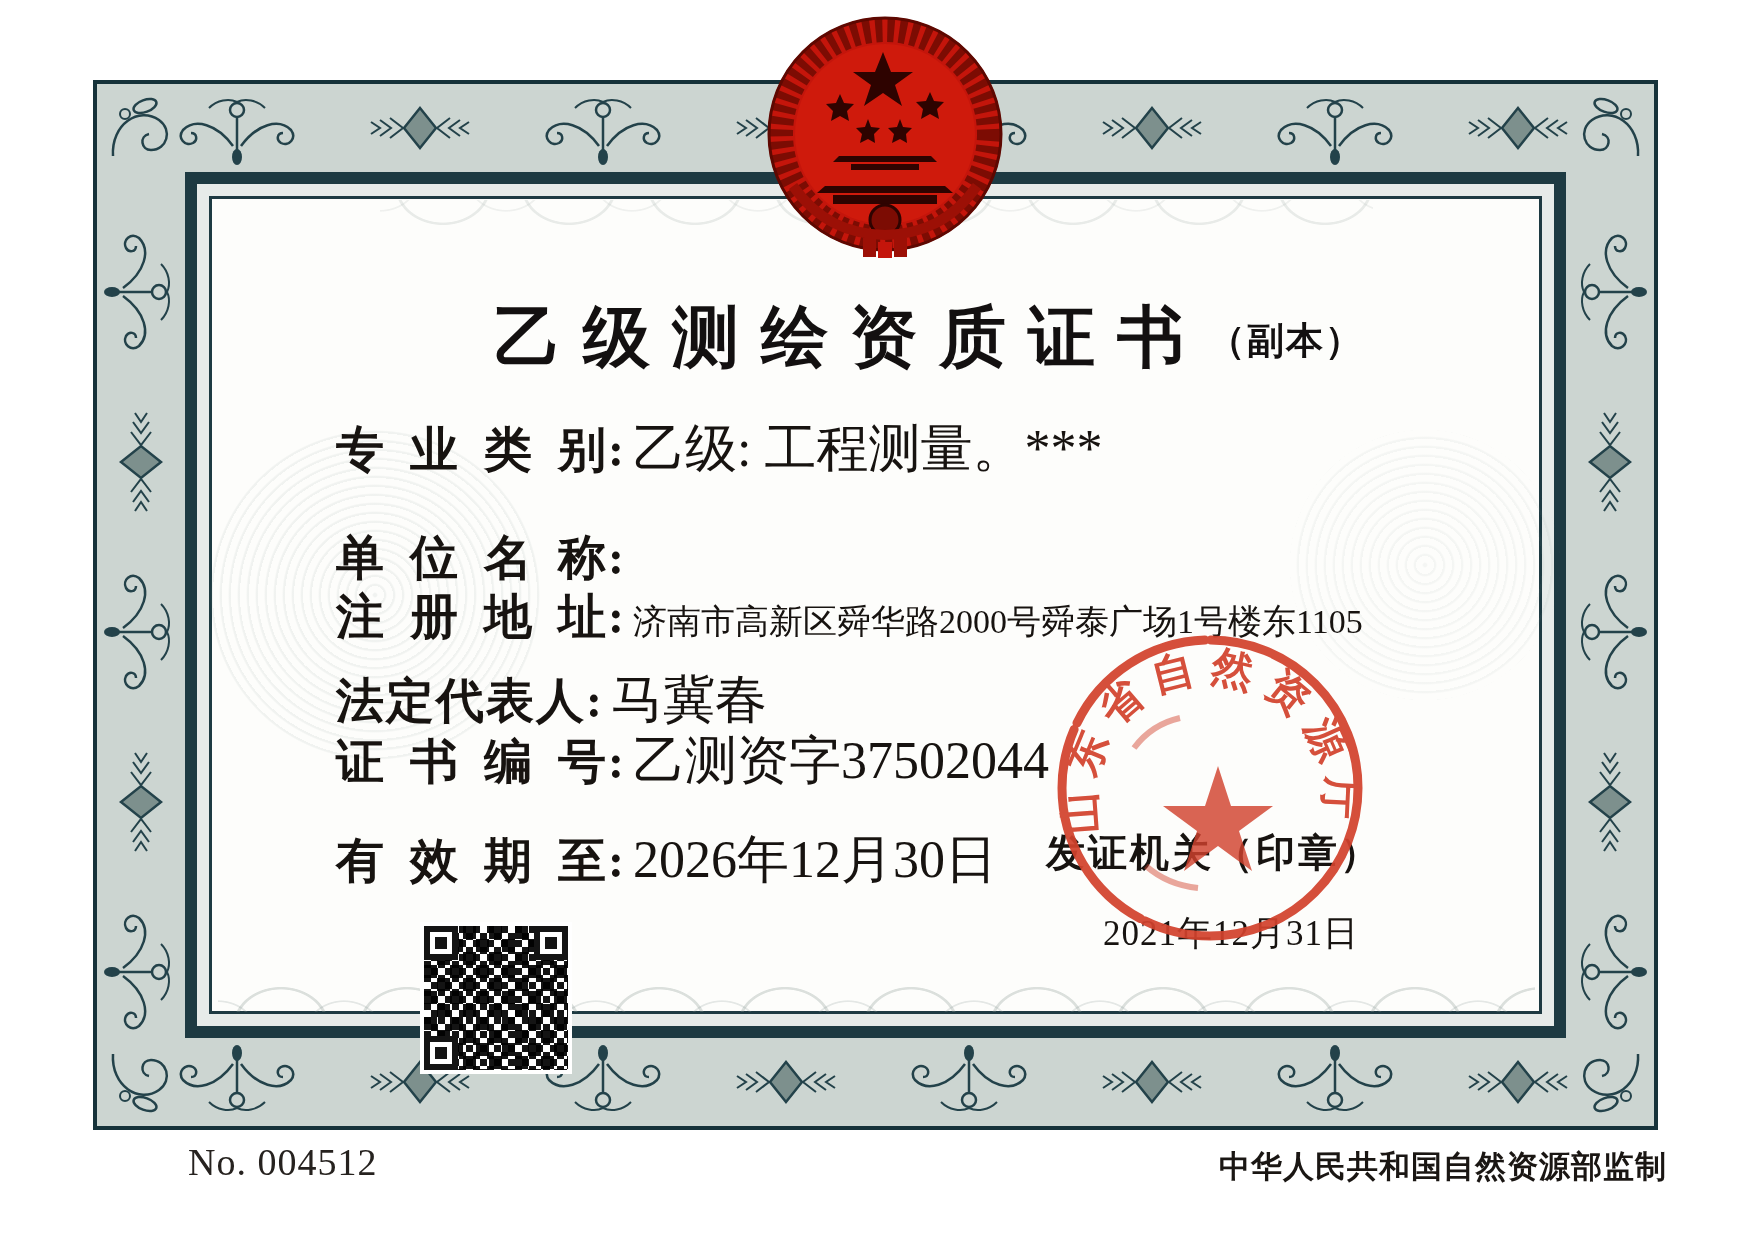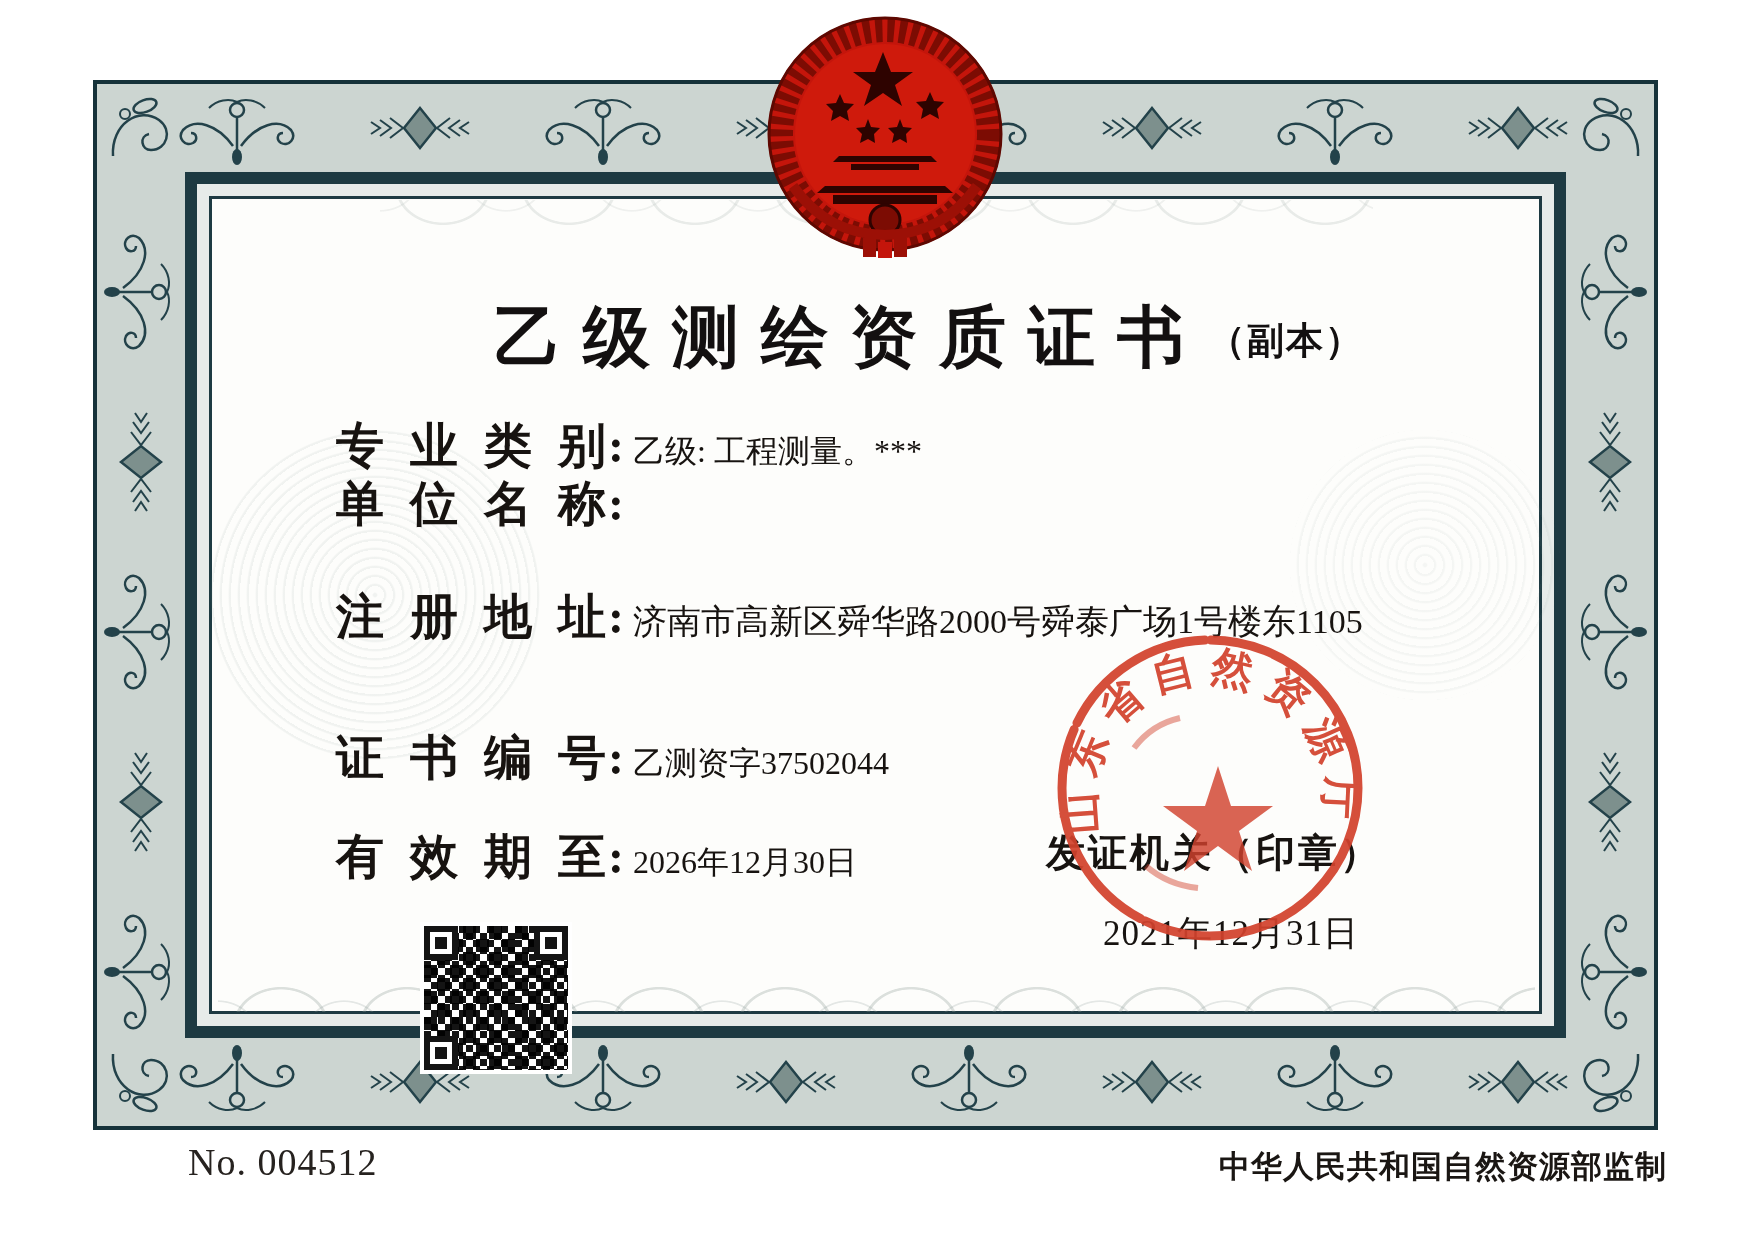--- a/index.html
+++ b/index.html
@@ -78,23 +78,23 @@
   }
   .title-suffix{
     font-size:37px;font-weight:700;letter-spacing:2px;color:#131010;
     position:relative;top:-7px;margin-left:2px;
   }
   .field{
     position:absolute;left:336px;white-space:nowrap;z-index:4;
     display:flex;align-items:baseline;
   }
   .field .lbl{font-size:48px;font-weight:700;letter-spacing:2px;word-spacing:10px;}
-  .field .val{font-size:32px;font-weight:500;margin-left:7px;}
+  .field .val{font-size:52px;font-weight:500;margin-left:7px;}
   .field.tight .val{font-size:34px;}
-  .f0{top:414px;} .f1{top:472px;} .f2{top:585px;}
+  .f0{top:414px;} .f1{top:526px;} .f2{top:585px;}
   .f3{top:665px;} .f4{top:726px;} .f5{top:825px;}
   .issuer{
     position:absolute;left:1046px;top:826px;z-index:4;
     font-size:39px;font-weight:700;letter-spacing:3px;white-space:nowrap;
   }
   .issue-date{
     position:absolute;left:1103px;top:910px;z-index:4;
     font-size:35px;font-weight:500;letter-spacing:1px;white-space:nowrap;
   }
   .serial{
@@ -247,20 +247,24 @@
     <span class="lbl">专 业 类 别:</span>
     <span class="val">乙级: 工程测量。***</span>
   </div>
   <div class="field f1">
     <span class="lbl">单 位 名 称:</span>
   </div>
   <div class="field f2 tight">
     <span class="lbl">注 册 地 址:</span>
     <span class="val">济南市高新区舜华路2000号舜泰广场1号楼东1105</span>
   </div>
+  <div class="field f3">
+    <span class="lbl">法定代表人:</span>
+    <span class="val">马冀春</span>
+  </div>
   <div class="field f4">
     <span class="lbl">证 书 编 号:</span>
     <span class="val">乙测资字37502044</span>
   </div>
   <div class="field f5">
     <span class="lbl">有 效 期 至:</span>
     <span class="val">2026年12月30日</span>
   </div>
 
   <div class="issuer">发证机关（印章）</div>

